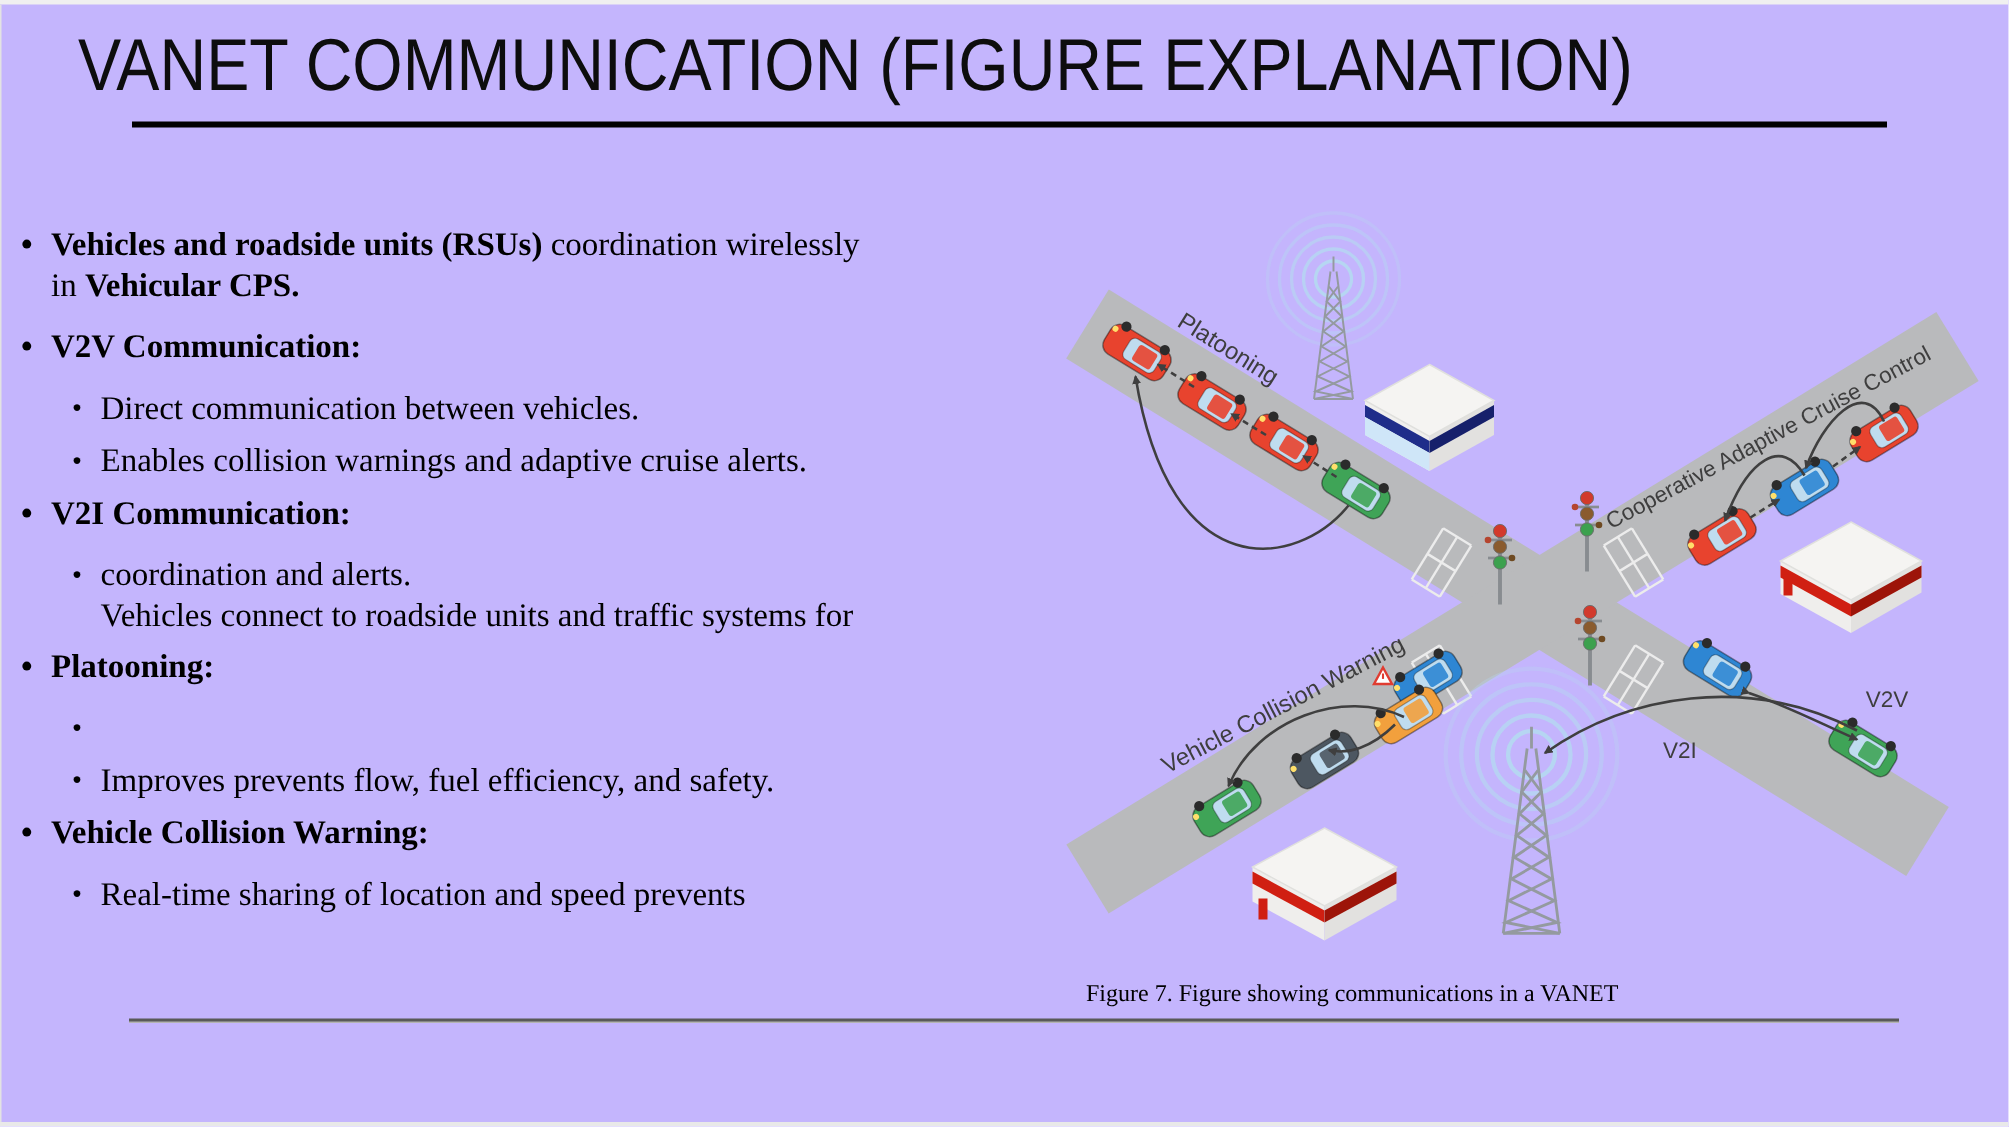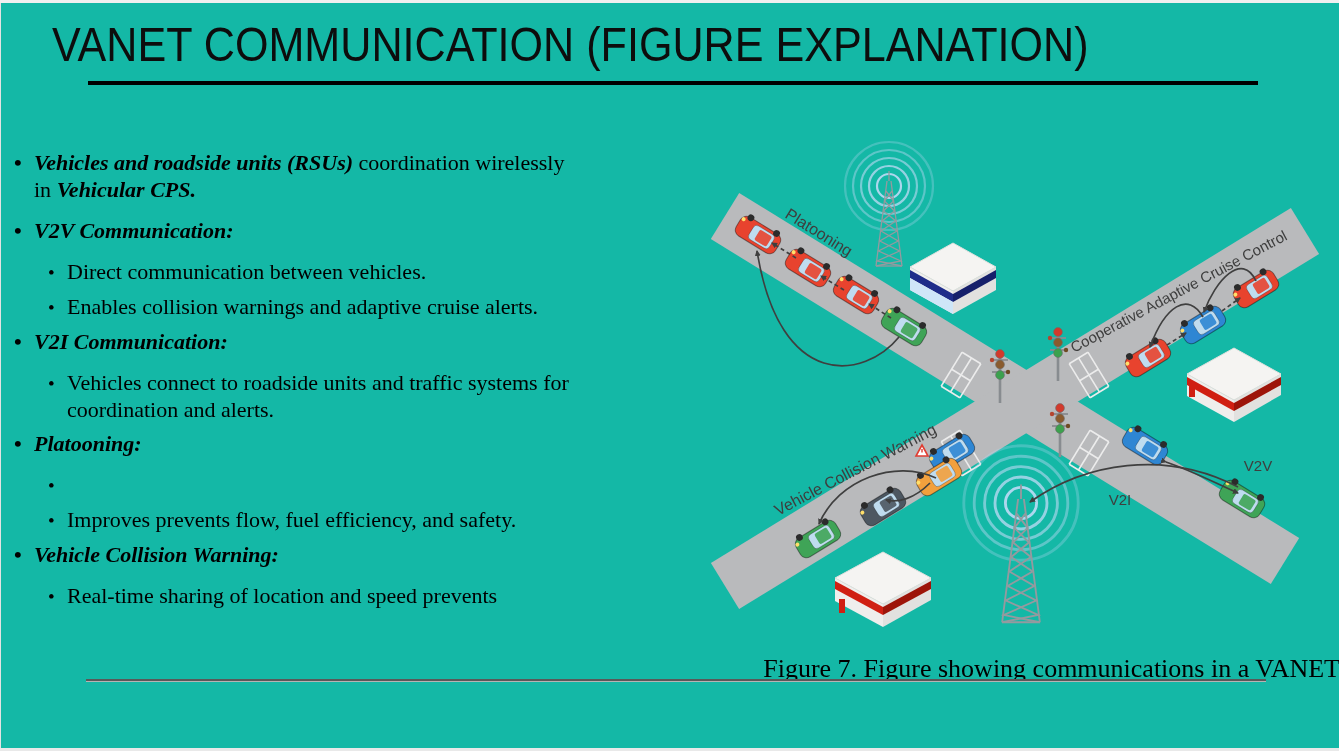--- a/index.html
+++ b/index.html
@@ -1,17 +1,17 @@
 <!DOCTYPE html>
 <html style="--road: #b9babc; --car-red: #e8432e; --car-green: #3fa457; --car-blue: #2e86d3; --car-orange: #f2a03d; --car-dark: #4d5761; --navy: #1f2d8a; --navy-dark: #16206b; --brick-red: #d01f12; --brick-red-dark: #9d1409; --wave: #b5d8f1; --arrow: #3f3f3f; --warning: #e03c31;"><head>
 <meta charset="utf-8">
 <style>
   html,body{margin:0;padding:0;background:#fff;}
   .slide{
-    position:relative; width:1339px; height:751px; background:#14b8a6;
+    position:relative; width:1339px; height:751px; background:#c4b5fd;
     overflow:hidden; font-family:"Liberation Serif", serif;
     border-top:3px solid #f0f0f0; box-sizing:border-box;
   }
   .slide::before{content:""; position:absolute; left:0; top:0; width:1px; height:100%; background:#e3e3e3;}
   .slide::after{content:""; position:absolute; left:0; bottom:0; width:100%; height:3px; background:#e9e9e9;}
 
   .page-title{
     position:absolute; left:52px; top:13px; margin:0;
     font-family:"Liberation Sans", sans-serif; font-weight:500; color:#0d0d0d;
     font-size:49px; line-height:1.15; white-space:nowrap;
@@ -19,31 +19,31 @@
   }
   .title-rule{position:absolute; left:88px; top:78px; width:1170px; height:4px; background:#000;}
 
   .bullets{
     position:absolute; left:14px; top:146px; width:712px;
     font-size:22px; color:#000; line-height:27px;
   }
   .bullet{display:flex; align-items:flex-start;}
   .bullet.level1{margin-bottom:14px; font-weight:700;}
   .bullet.level1 .bline span{font-weight:400;}
-  .bullet.level1 .bline b{font-weight:700;font-style:italic;}
+  .bullet.level1 .bline b{font-weight:700;}
   .bullet.level2{margin-left:34px; margin-bottom:7px; font-weight:400;}
   .marker{flex:0 0 20px; text-align:left;}
   .bullet.level2 .marker{flex:0 0 19px; font-size:19px; padding-top:1px;}
   .btext{flex:1;}
   .bline b{font-weight:400;}
 
   .figure-wrap{position:absolute; left:700px; top:128px; width:640px; height:560px;}
   .figure-caption{
-    position:absolute; left:0; top:523px; width:640px; text-align:right;
-    font-size:26px; color:#000; padding-left:24px; box-sizing:border-box;
+    position:absolute; left:0; top:523px; width:640px; text-align:left;
+    font-size:16px; color:#000; padding-left:24px; box-sizing:border-box;
   }
   .bottom-rule{
     position:absolute; left:86px; top:676px; width:1180px; height:2px;
     background:#595959; border-bottom:1px solid #b4b4b4;
   }
 
   svg text{font-family:"Liberation Sans", sans-serif; fill:#3e3e3e;}
   .fig-label{font-size:16px;}
   .fig-label-small{font-size:15px;}
   .road{fill:var(--road);}
@@ -90,22 +90,22 @@
       </div>
       <div class="bullet level1">
         <span class="marker">•</span>
         <div class="btext">
           <div class="bline"><b>V2I Communication:</b></div>
         </div>
       </div>
       <div class="bullet level2">
         <span class="marker">•</span>
         <div class="btext">
+          <div class="bline"><span>coordination and alerts.</span></div>
           <div class="bline"><span>Vehicles connect to </span><b>roadside units</b><span> and </span><b>traffic systems</b><span> for</span></div>
-          <div class="bline"><span>coordination and alerts.</span></div>
         </div>
       </div>
       <div class="bullet level1">
         <span class="marker">•</span>
         <div class="btext">
           <div class="bline"><b>Platooning:</b></div>
         </div>
       </div>
       <div class="bullet level2">
         <span class="marker">•</span>

